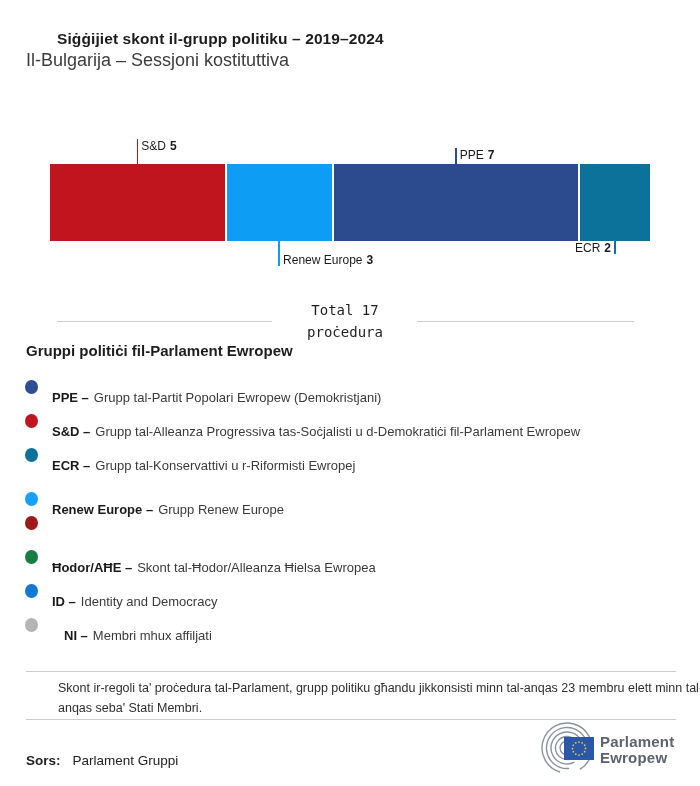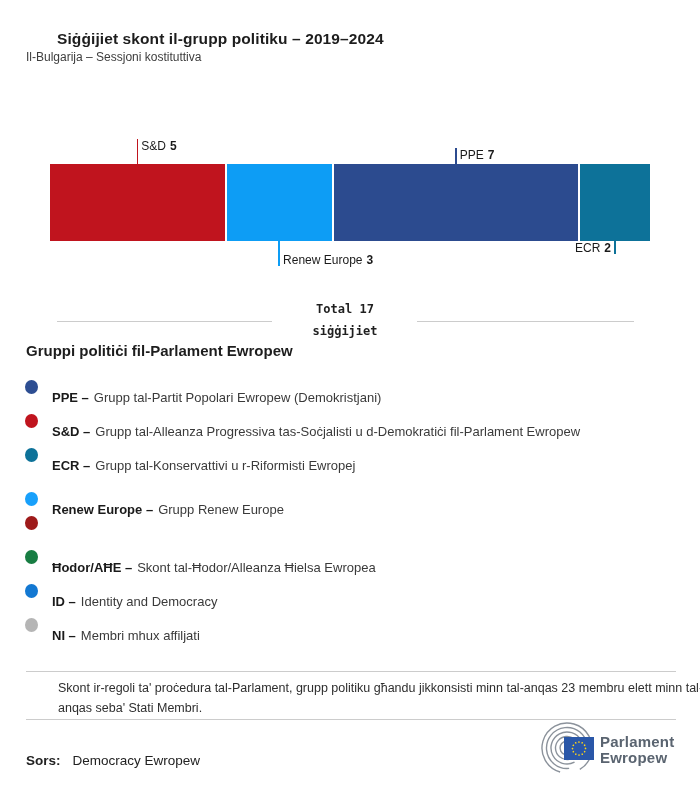--- a/index.html
+++ b/index.html
@@ -1,28 +1,28 @@
 <!DOCTYPE html>
 <html><head>
 <meta charset="utf-8">
 <style>
   html,body{margin:0;padding:0;background:#ffffff;}
   body{width:700px;height:786px;position:relative;font-family:"Liberation Sans",sans-serif;color:#1a1a1a;overflow:hidden;}
   .abs{position:absolute;}
   
   #title{left:26px;top:30px;font-size:15.5px;font-weight:bold;color:#1d1d1d;letter-spacing:.1px;margin-left:31px;}
-  #subtitle{left:26px;top:50px;font-size:12px;font-weight:400;color:#3d3d3d;}
+  #subtitle{left:26px;top:50px;font-size:18px;font-weight:400;color:#3d3d3d;}
   
   #bar{left:50px;top:164px;width:600px;height:77px;display:flex;gap:2px;}
   #bar .seg{height:100%;}
   .callout-tick{position:absolute;width:1.5px;}
   .callout-label{position:absolute;font-size:12px;white-space:nowrap;color:#1a1a1a;height:14px;line-height:14px;}
   .callout-label b{font-weight:bold;margin-left:4px;}
   
-  .total-line{font-family:"DejaVu Sans Mono",monospace;font-weight:bold;font-size:12px;color:#1f1f1f;text-align:center;width:240px;}
+  .total-line{font-family:"DejaVu Sans Mono",monospace;font-weight:normal;font-size:14px;color:#1f1f1f;text-align:center;width:240px;}
   #total-l1{left:225px;top:302px;}
   #total-l2{left:225px;top:324px;}
   .hdiv{height:1px;background:#cccccc;}
   #tdiv-left{left:57px;top:321px;width:215px;}
   #tdiv-right{left:417px;top:321px;width:217px;}
   
   #legend-heading{left:26px;top:342px;font-size:15px;font-weight:bold;color:#1d1d1d;}
   #legend{left:25px;top:370px;width:660px;}
   .lrow{position:absolute;left:0;height:34px;display:flex;align-items:center;}
   .ldot{width:13px;height:14px;border-radius:50%;flex:0 0 13px;}
@@ -55,21 +55,21 @@
     <div class="callout-label" style="top: 139px; left: 141.353px;"><span>S&amp;D</span><b>5</b></div>
     <div class="callout-tick" style="left: 278.368px; top: 241px; height: 25px; background: rgb(13, 157, 245);"></div>
     <div class="callout-label" style="top: 253px; left: 283.118px;"><span>Renew Europe</span><b>3</b></div>
     <div class="callout-tick" style="left: 455.074px; top: 148px; height: 16px; background: rgb(44, 75, 143);"></div>
     <div class="callout-label" style="top: 148px; left: 459.824px;"><span>PPE</span><b>7</b></div>
     <div class="callout-tick" style="left: 614.309px; top: 241px; height: 13px; background: rgb(13, 114, 153);"></div>
     <div class="callout-label" style="top: 241px; left: 611.059px; transform: translateX(-100%);"><span>ECR</span><b>2</b></div>
   </div>
 
 <div class="abs total-line" id="total-l1">Total 17</div>
-<div class="abs total-line" id="total-l2">siġġijiet</div>
+<div class="abs total-line" id="total-l2">proċedura</div>
 <div class="abs hdiv" id="tdiv-left"></div>
 <div class="abs hdiv" id="tdiv-right"></div>
 
 <div class="abs" id="legend-heading">Gruppi politiċi fil-Parlament Ewropew</div>
 <div class="abs" id="legend">
     <div class="lrow" style="top: 0px;">
       <span class="ldot" style="background: rgb(45, 78, 146);"></span>
       <span class="ltext"><b>PPE –</b><span>Grupp tal-Partit Popolari Ewropew (Demokristjani)</span></span>
     </div>
     <div class="lrow" style="top: 34px;">
@@ -88,32 +88,32 @@
       <span class="ldot" style="background: rgb(158, 26, 26);"></span>
     </div>
     <div class="lrow" style="top: 170px;">
       <span class="ldot" style="background: rgb(24, 125, 67);"></span>
       <span class="ltext"><b>Ħodor/AĦE –</b><span>Skont tal-Ħodor/Alleanza Ħielsa Ewropea</span></span>
     </div>
     <div class="lrow" style="top: 204px; text-align: center;">
       <span class="ldot" style="background: rgb(19, 120, 210);"></span>
       <span class="ltext"><b>ID –</b><span>Identity and Democracy</span></span>
     </div>
-    <div class="lrow" style="top: 238px;">
+    <div class="lrow" style="top: 238px; gap: 12px;">
       <span class="ldot" style="background: rgb(181, 181, 181);"></span>
       <span class="ltext"><b>NI –</b><span>Membri mhux affiljati</span></span>
     </div>
   </div>
 
 <div class="abs hdiv" id="fdiv1"></div>
 <div class="abs" id="fnote">Skont ir-regoli ta' proċedura tal-Parlament, grupp politiku għandu jikkonsisti minn tal-anqas 23 membru elett minn tal-anqas seba' Stati Membri.</div>
 <div class="abs hdiv" id="fdiv2"></div>
 
 <div class="abs" id="source">
-  <b>Sors:</b><span>Democracy Ewropew</span>
+  <b>Sors:</b><span>Parlament Gruppi</span>
 </div>
 
 <svg class="abs" id="logo-mark" width="76" height="52" viewBox="0 0 76 52">
   <g fill="none" stroke="#8b929b" stroke-width="1.4">
     <circle cx="40" cy="26" r="7" pathLength="100" stroke-dasharray="82 18" transform="rotate(18 40 26)"></circle>
     <circle cx="40" cy="26" r="11.5" pathLength="100" stroke-dasharray="84 16" transform="rotate(40 40 26)"></circle>
     <circle cx="40" cy="26" r="16" pathLength="100" stroke-dasharray="85 15" transform="rotate(62 40 26)"></circle>
     <circle cx="40" cy="26" r="20.5" pathLength="100" stroke-dasharray="86 14" transform="rotate(84 40 26)"></circle>
     <circle cx="40" cy="26" r="25" pathLength="100" stroke-dasharray="87 13" transform="rotate(106 40 26)"></circle>
   </g>

